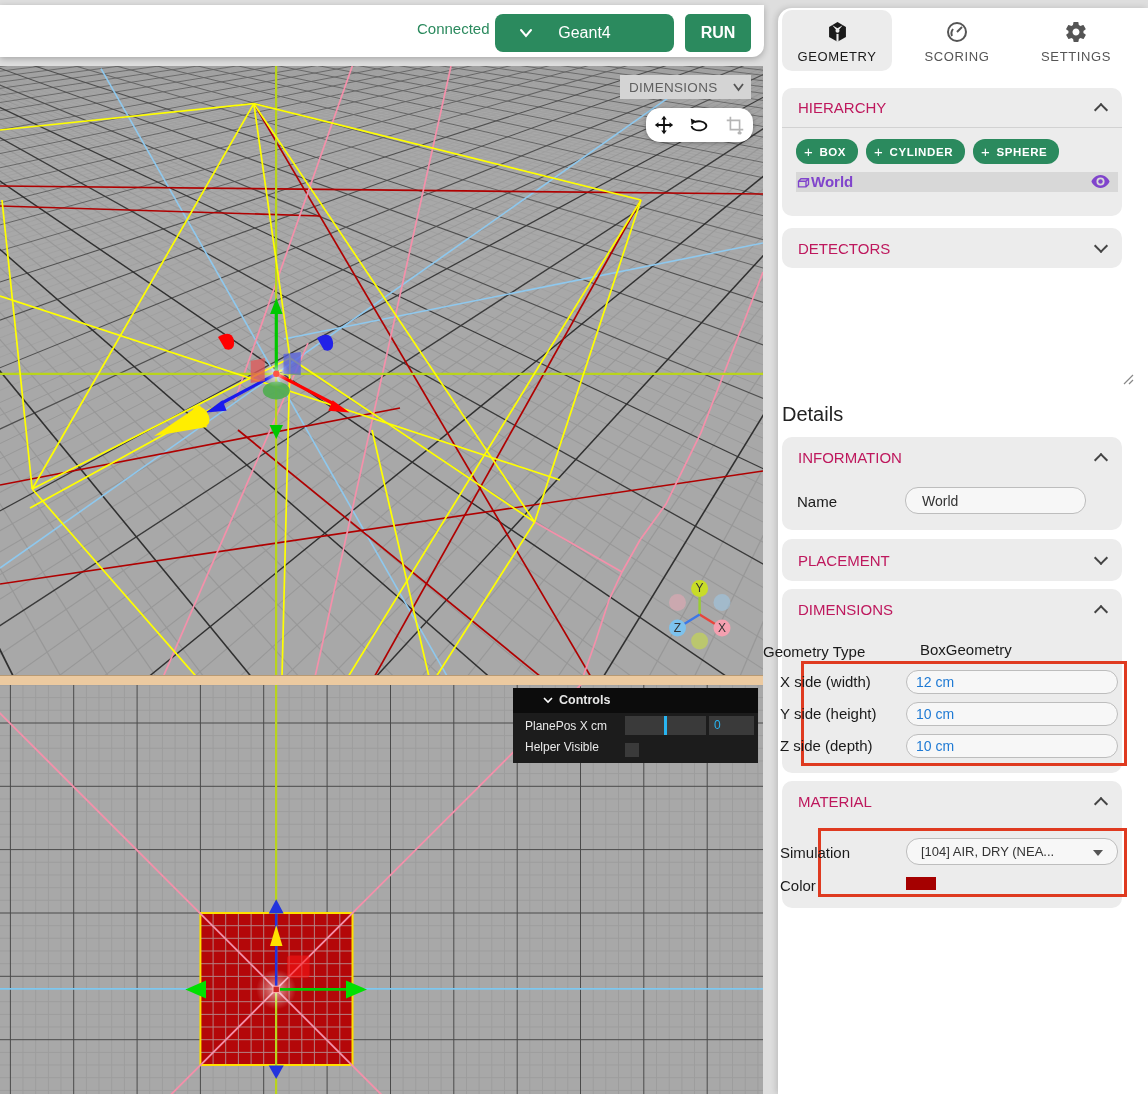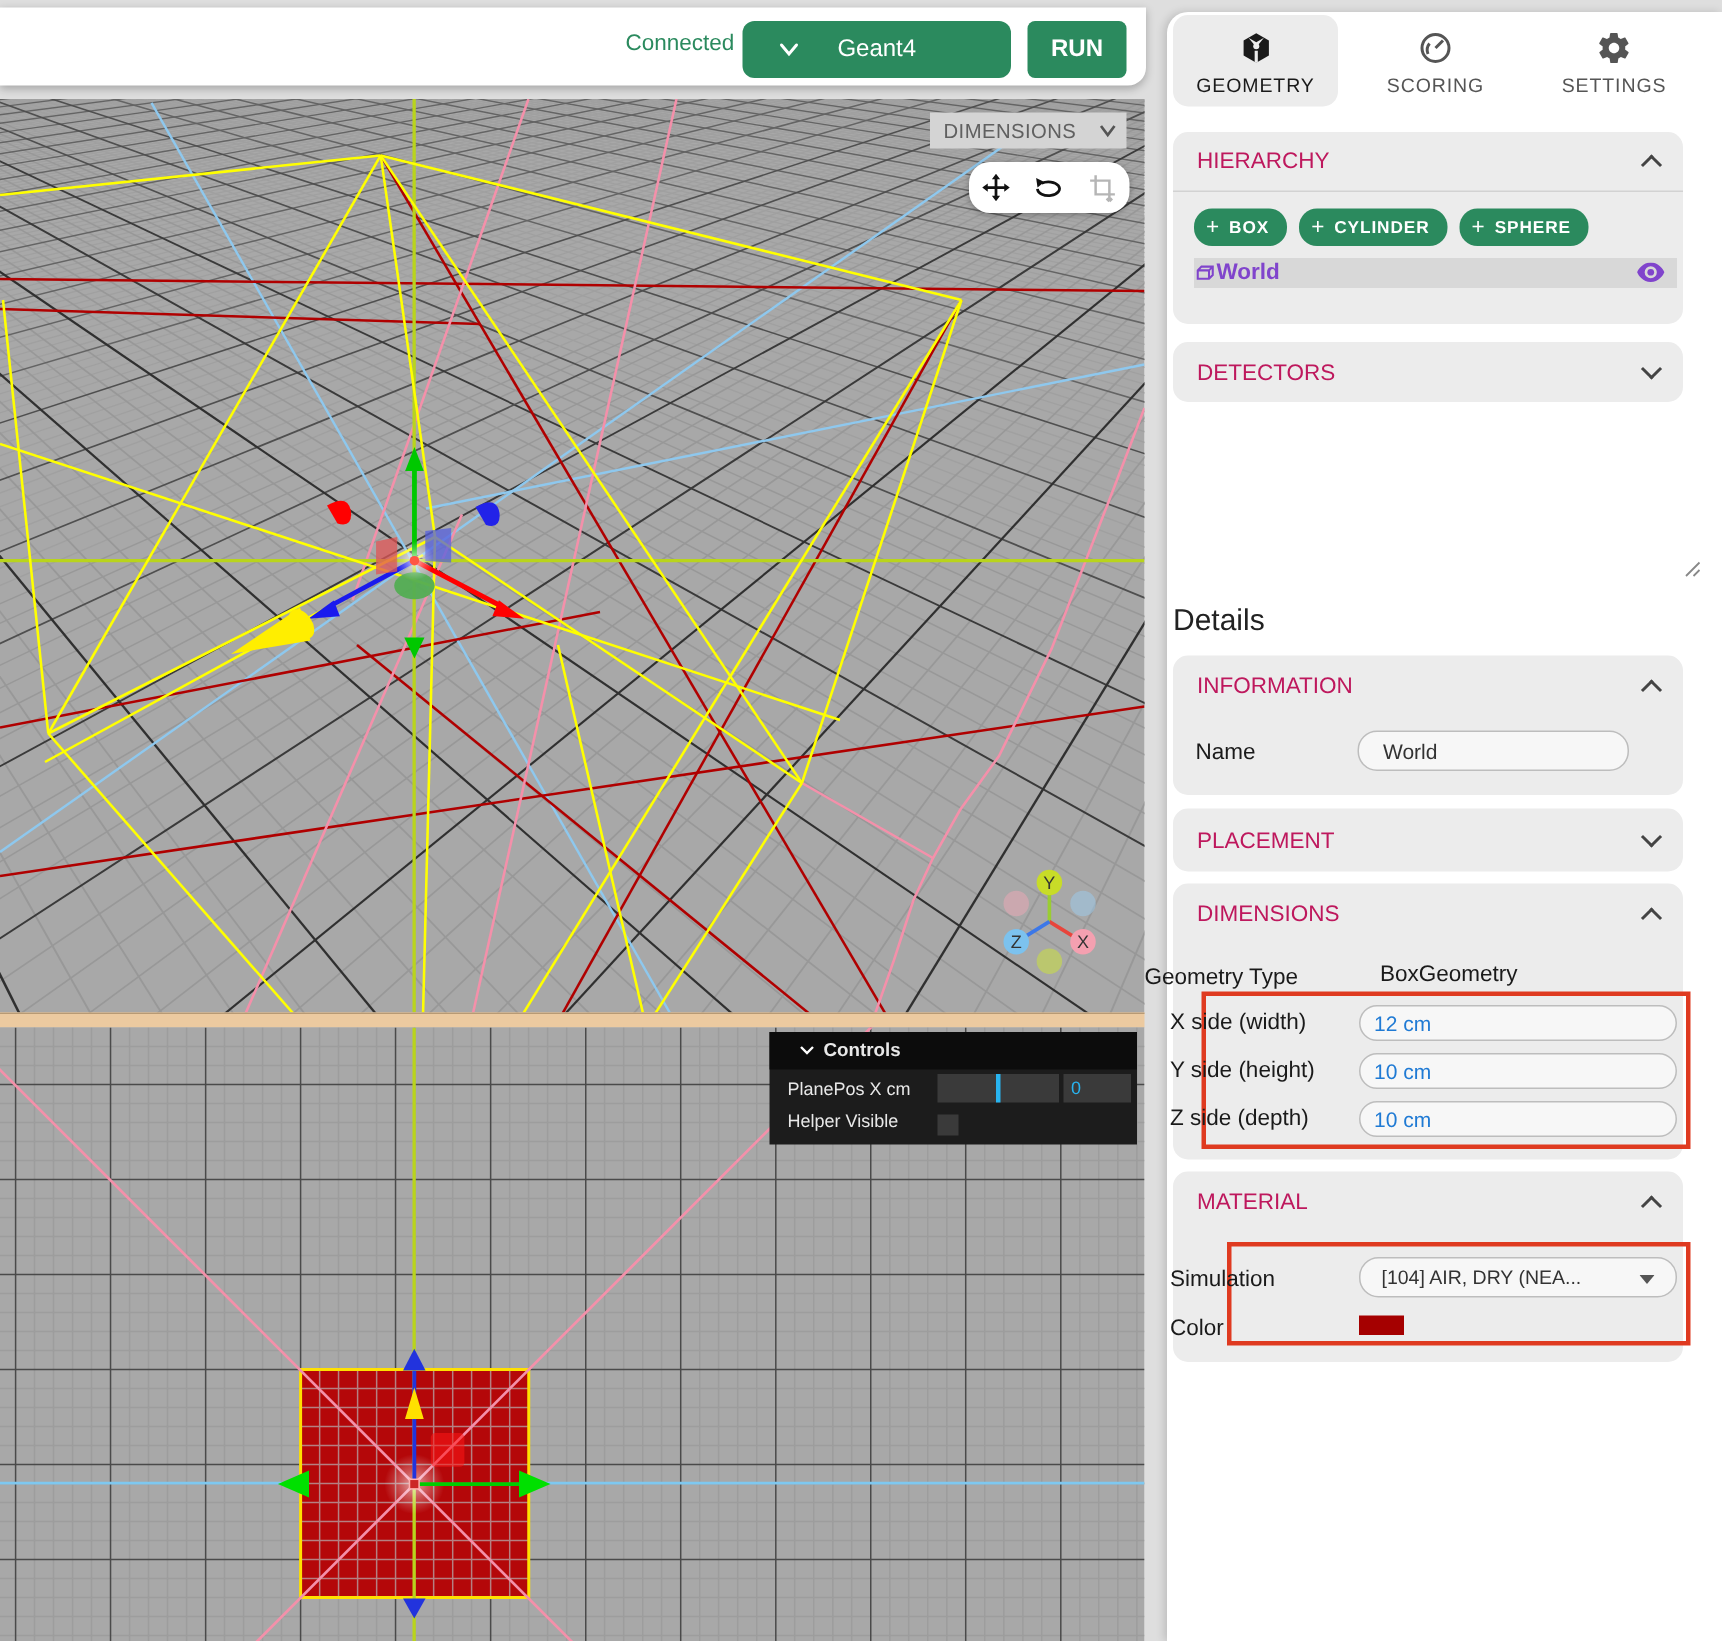--- a/index.html
+++ b/index.html
@@ -8,21 +8,21 @@
 .gbtn .ch{position:absolute;left:24px;top:13px}
 .runbtn{position:absolute;left:685px;top:14px;z-index:6;width:66px;height:38px;background:#2b8a5e;border-radius:5px;color:#fff;display:flex;align-items:center;justify-content:center;font-size:16px;font-weight:700}
 .vp1{position:absolute;left:0;top:66px;width:763px;height:609px}
 .tanbar{position:absolute;left:0;top:675px;width:763px;height:10px;background:#eccaa0;border-top:1px solid #b89a74}
 .vp2{position:absolute;left:0;top:685px;width:763px;height:409px}
 .persp{position:absolute;left:620px;top:75px;width:131px;height:24px;background:#d4d4d4;color:#606060;font-size:13.5px;display:flex;align-items:center;z-index:4}
 .persp span{margin-left:9px;letter-spacing:0.3px}
 .persp svg{position:absolute;right:7px;top:7px}
 .tools{position:absolute;left:646px;top:108px;width:107px;height:34px;background:#fff;border-radius:14px;box-shadow:0 1px 4px rgba(0,0,0,.3);display:flex;align-items:center;justify-content:space-around;z-index:4}
 .ctrl{position:absolute;left:513px;top:688px;width:245px;background:#1c1c1c;z-index:4;font-size:12px;color:#e8e8e8}
-.ctrl .tt{background:#0c0c0c;height:25px;line-height:25px;padding-left:20px;font-weight:700;font-size:12.5px}
+.ctrl .tt{background:#0c0c0c;height:25px;line-height:25px;padding-left:30px;font-weight:700;font-size:12.5px}
 .ctrl .row{height:25px;display:flex;align-items:center;padding-left:12px;position:relative}
 .ctrl .slider{position:absolute;left:112px;top:3px;width:81px;height:19px;background:#3a3a3a}
 .ctrl .sline{position:absolute;left:39px;top:0;width:2.5px;height:19px;background:#28b4f0}
 .ctrl .num{position:absolute;left:196px;top:3px;width:45px;height:19px;background:#3a3a3a;color:#28b4f0;padding-left:5px;line-height:19px}
 .ctrl .chk{position:absolute;left:112px;top:5px;width:14px;height:14px;background:#3a3a3a}
 .panel{position:absolute;left:778px;top:8px;width:370px;height:1086px;background:#fff;border-radius:14px 0 0 0;box-shadow:-2px 0 6px rgba(0,0,0,.15)}
 .tab{position:absolute;width:110px;height:61px;top:10px;text-align:center;z-index:2}
 .tab .lab{font-size:13px;letter-spacing:0.6px;color:#1a1a1a;margin-top:5px}
 .tab.active{background:#ececec;border-radius:10px}
 .tabicon{margin-top:10px;height:24px}

